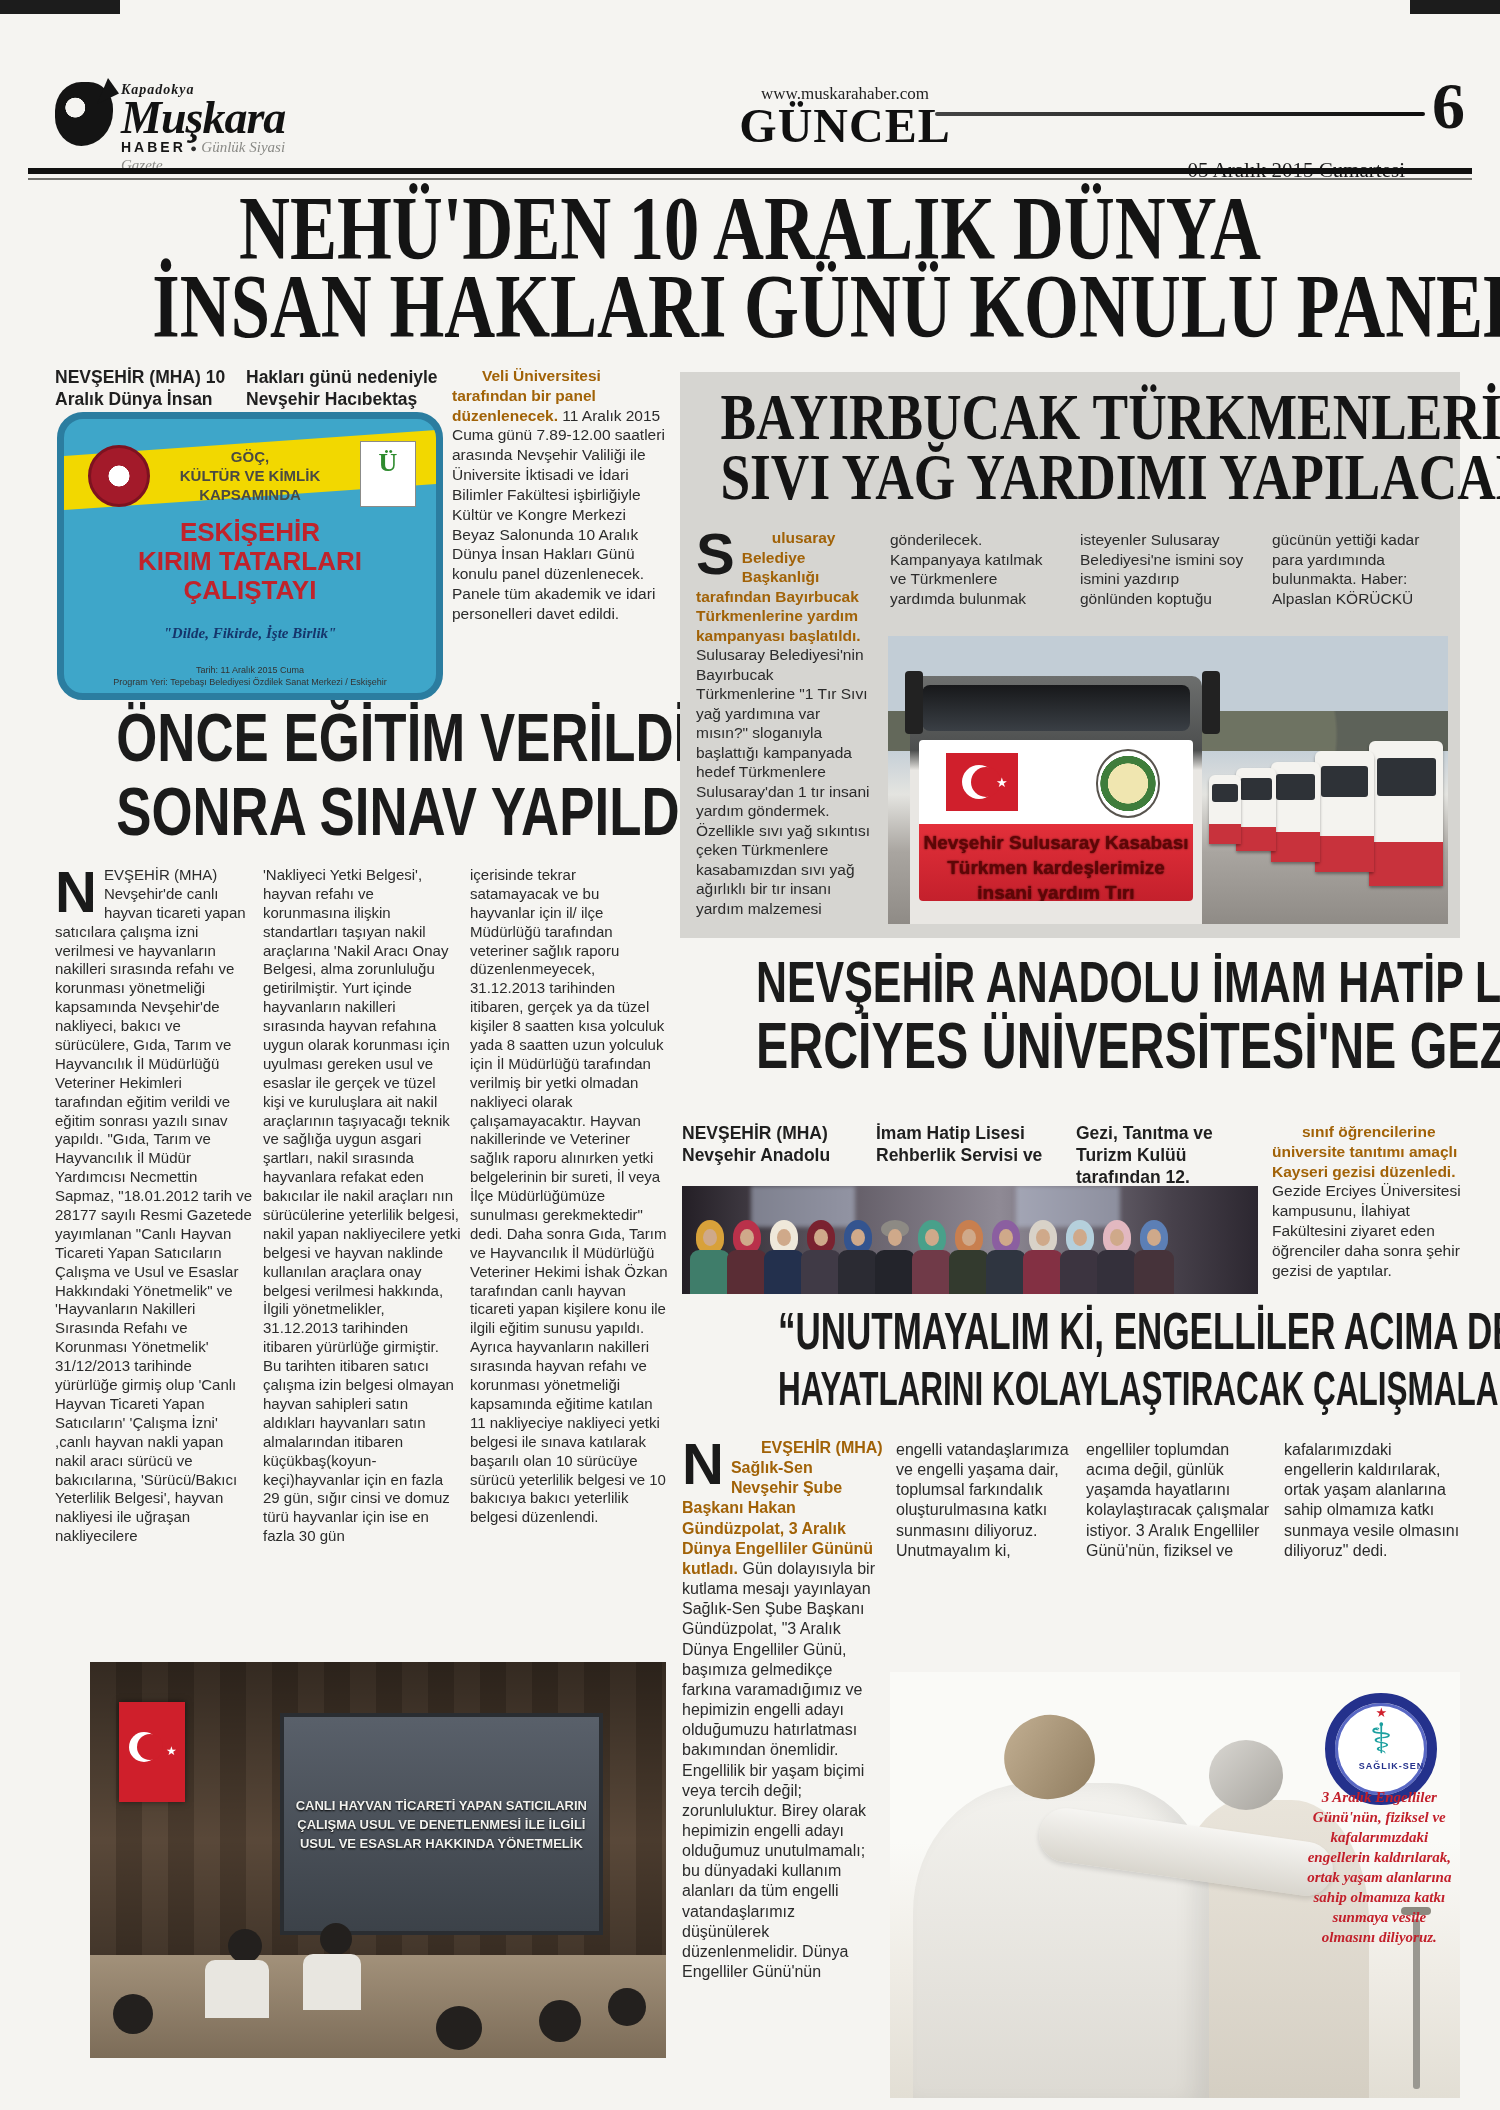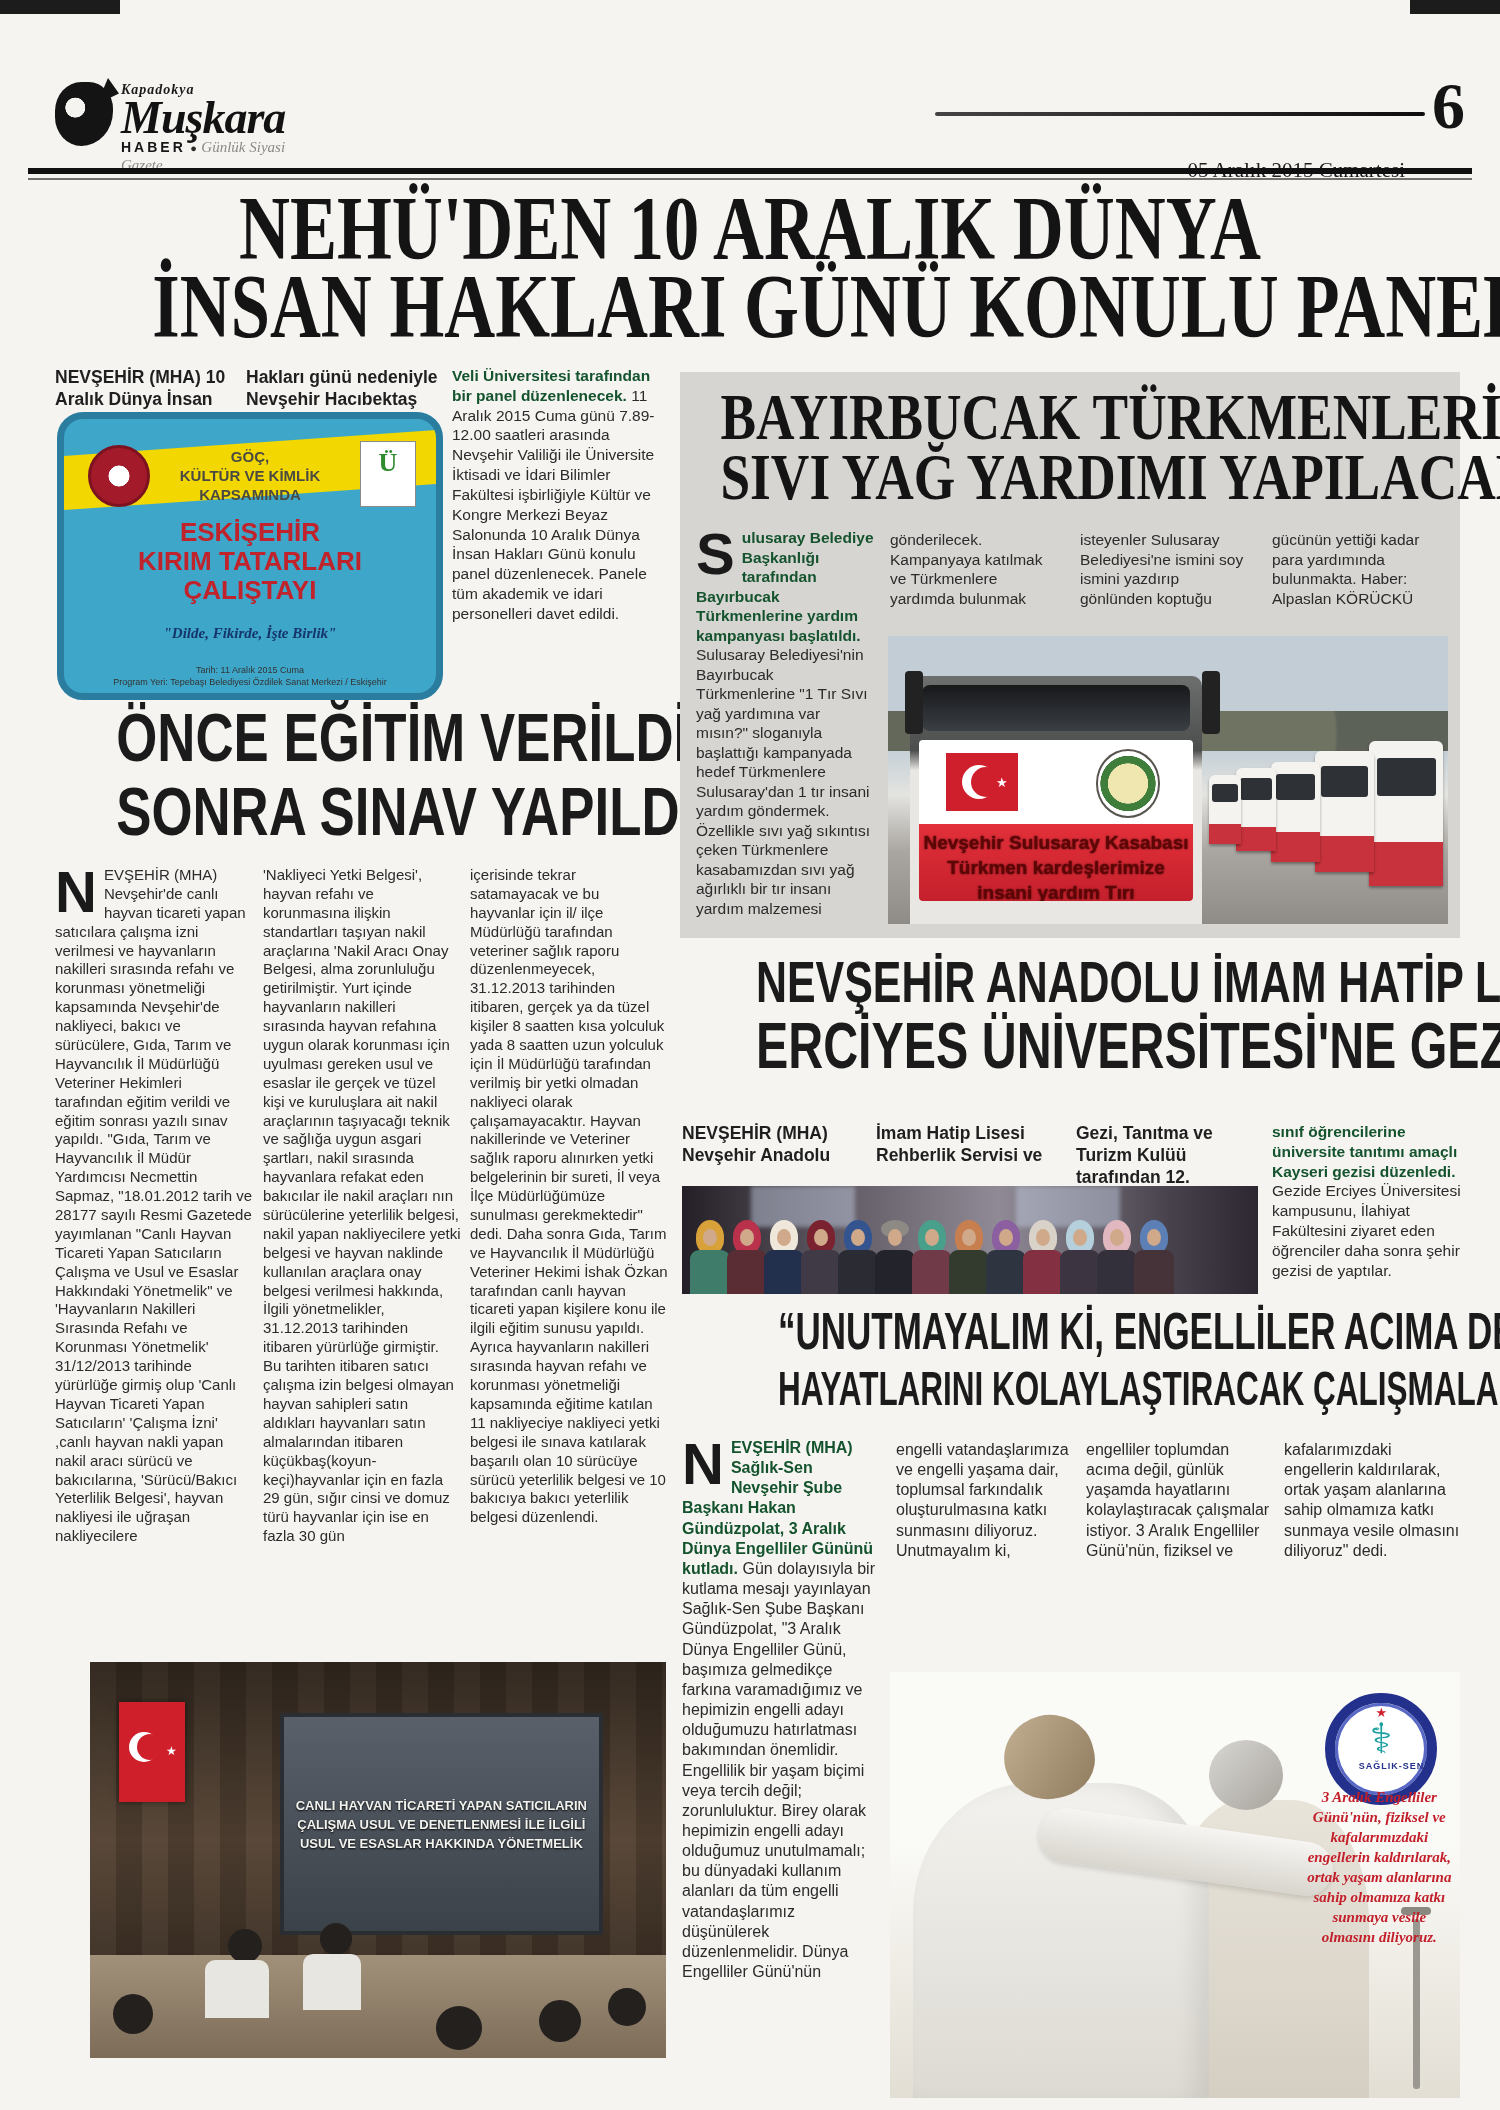--- a/index.html
+++ b/index.html
@@ -33,21 +33,21 @@
   #headline-panel .ln{font-size:82px;line-height:78px;}
   #headline-egitim .ln{font-size:66px;line-height:74px;transform:scale(0.8,1.04);}
   #headline-bayirbucak .ln{font-size:58px;line-height:60px;transform:scale(0.92,1.12);}
   #headline-gezi .ln{font-size:55px;line-height:64px;transform:scale(0.78,1.06);}
   #headline-quote .ln{font-size:50px;line-height:58px;transform:scale(0.7,1.05);}
   #headline-quote .q2{font-size:45px;}
 
   
   .btxt{font-size:15px;line-height:1.26;color:#2b2b2b;overflow:hidden;}
   .btxt2{font-size:15.5px;line-height:1.28;color:#2b2b2b;overflow:hidden;}
-  .lead{font-weight:700;color:#14532d;}
+  .lead{font-weight:700;color:#a16207;margin-left:30px;}
   .intro-bold{font-weight:700;font-size:17.5px;line-height:1.26;color:#1f1f1f;}
   .dropcap{float:left;font:700 58px/46px "Liberation Sans",sans-serif;color:#1a1a1a;padding:3px 7px 0 0;}
 
   
   .poster{background:#3ea6c9;border:7px solid #2b7da0;border-radius:26px;overflow:hidden;text-align:center;}
   .poster-band{position:absolute;left:-8%;top:24px;width:116%;height:54px;background:#f2d800;transform:rotate(-4deg);}
   .poster-seal{position:absolute;left:24px;top:26px;width:56px;height:56px;border-radius:50%;
        background:radial-gradient(circle,#fff 0 26%,#a31a2a 27% 100%);border:3px solid #7d1220;}
   .poster-orgbox{position:absolute;right:20px;top:22px;width:56px;height:66px;background:#fff;border:1px solid #8b8b88;
        font:700 26px/30px "Liberation Serif",serif;color:#2e8b2e;padding-top:6px;box-sizing:border-box;}
@@ -161,20 +161,24 @@
     <div class="abs" style="left:0;top:4px;">
       <div class="swan abs" style="left:0;top:0;"></div>
       <div class="abs" style="left:66px;top:-2px;">
         <span class="brand-top">Kapadokya</span>
         <div class="brand-name">Muşkara</div>
         <span class="brand-sub">HABER</span>
         <span style="font-size:11px;">●</span>
         <span class="brand-tagline">Günlük Siyasi Gazete</span>
       </div>
     </div>
+    <div class="abs" style="left:640px;top:6px;width:300px;text-align:center;">
+      <div class="site-url">www.muskarahaber.com</div>
+      <div class="section-big">GÜNCEL</div>
+    </div>
     <div class="hdr-line" style="left:880px;top:34px;width:490px;"></div>
     <div class="date-txt abs" style="right:60px;top:40px;margin-top:40px;">05 Aralık 2015 Cumartesi</div>
     <div class="page-num abs" style="right:0;top:-2px;">6</div>
   </div>
   <div class="rule-a" style="top:168px;"></div>
   <div class="rule-b" style="top:178px;"></div>
 
   <div class="abs hl-serif" id="headline-panel" style="left:55px;top:190px;width:1390px;">
     <span class="ln">NEHÜ'DEN 10 ARALIK DÜNYA</span>
     <span class="ln">İNSAN HAKLARI GÜNÜ KONULU PANEL</span>

